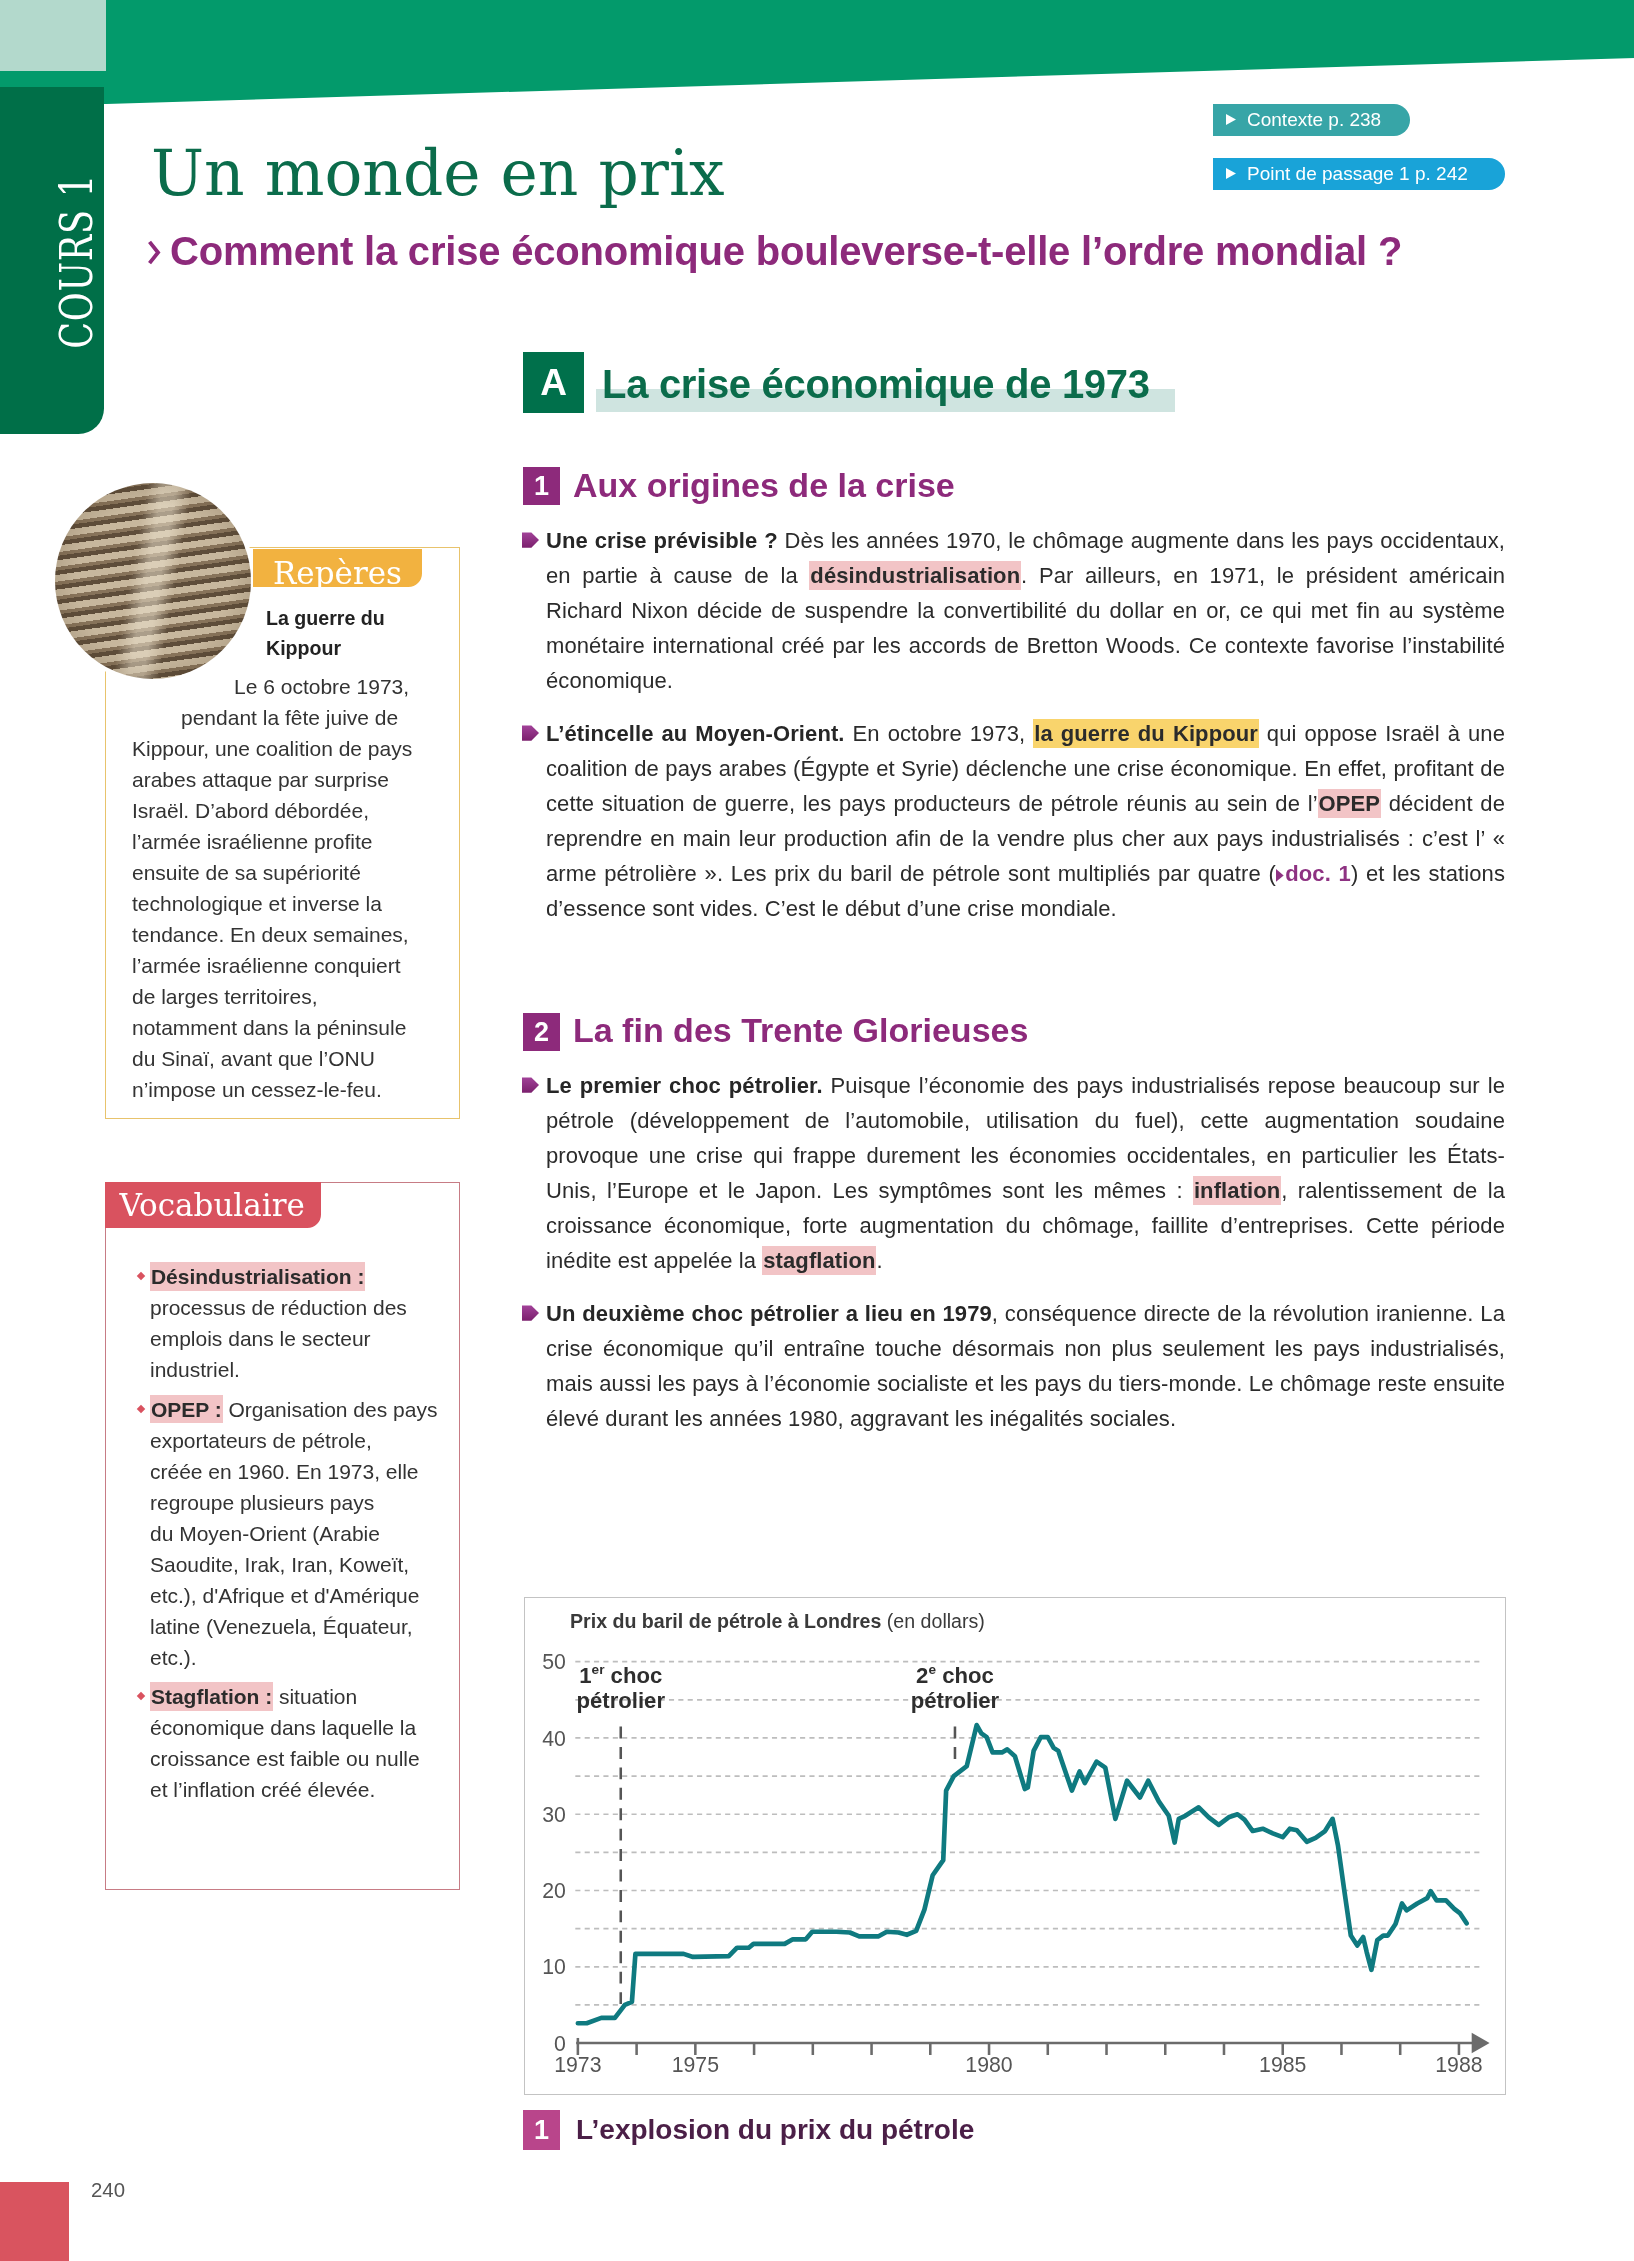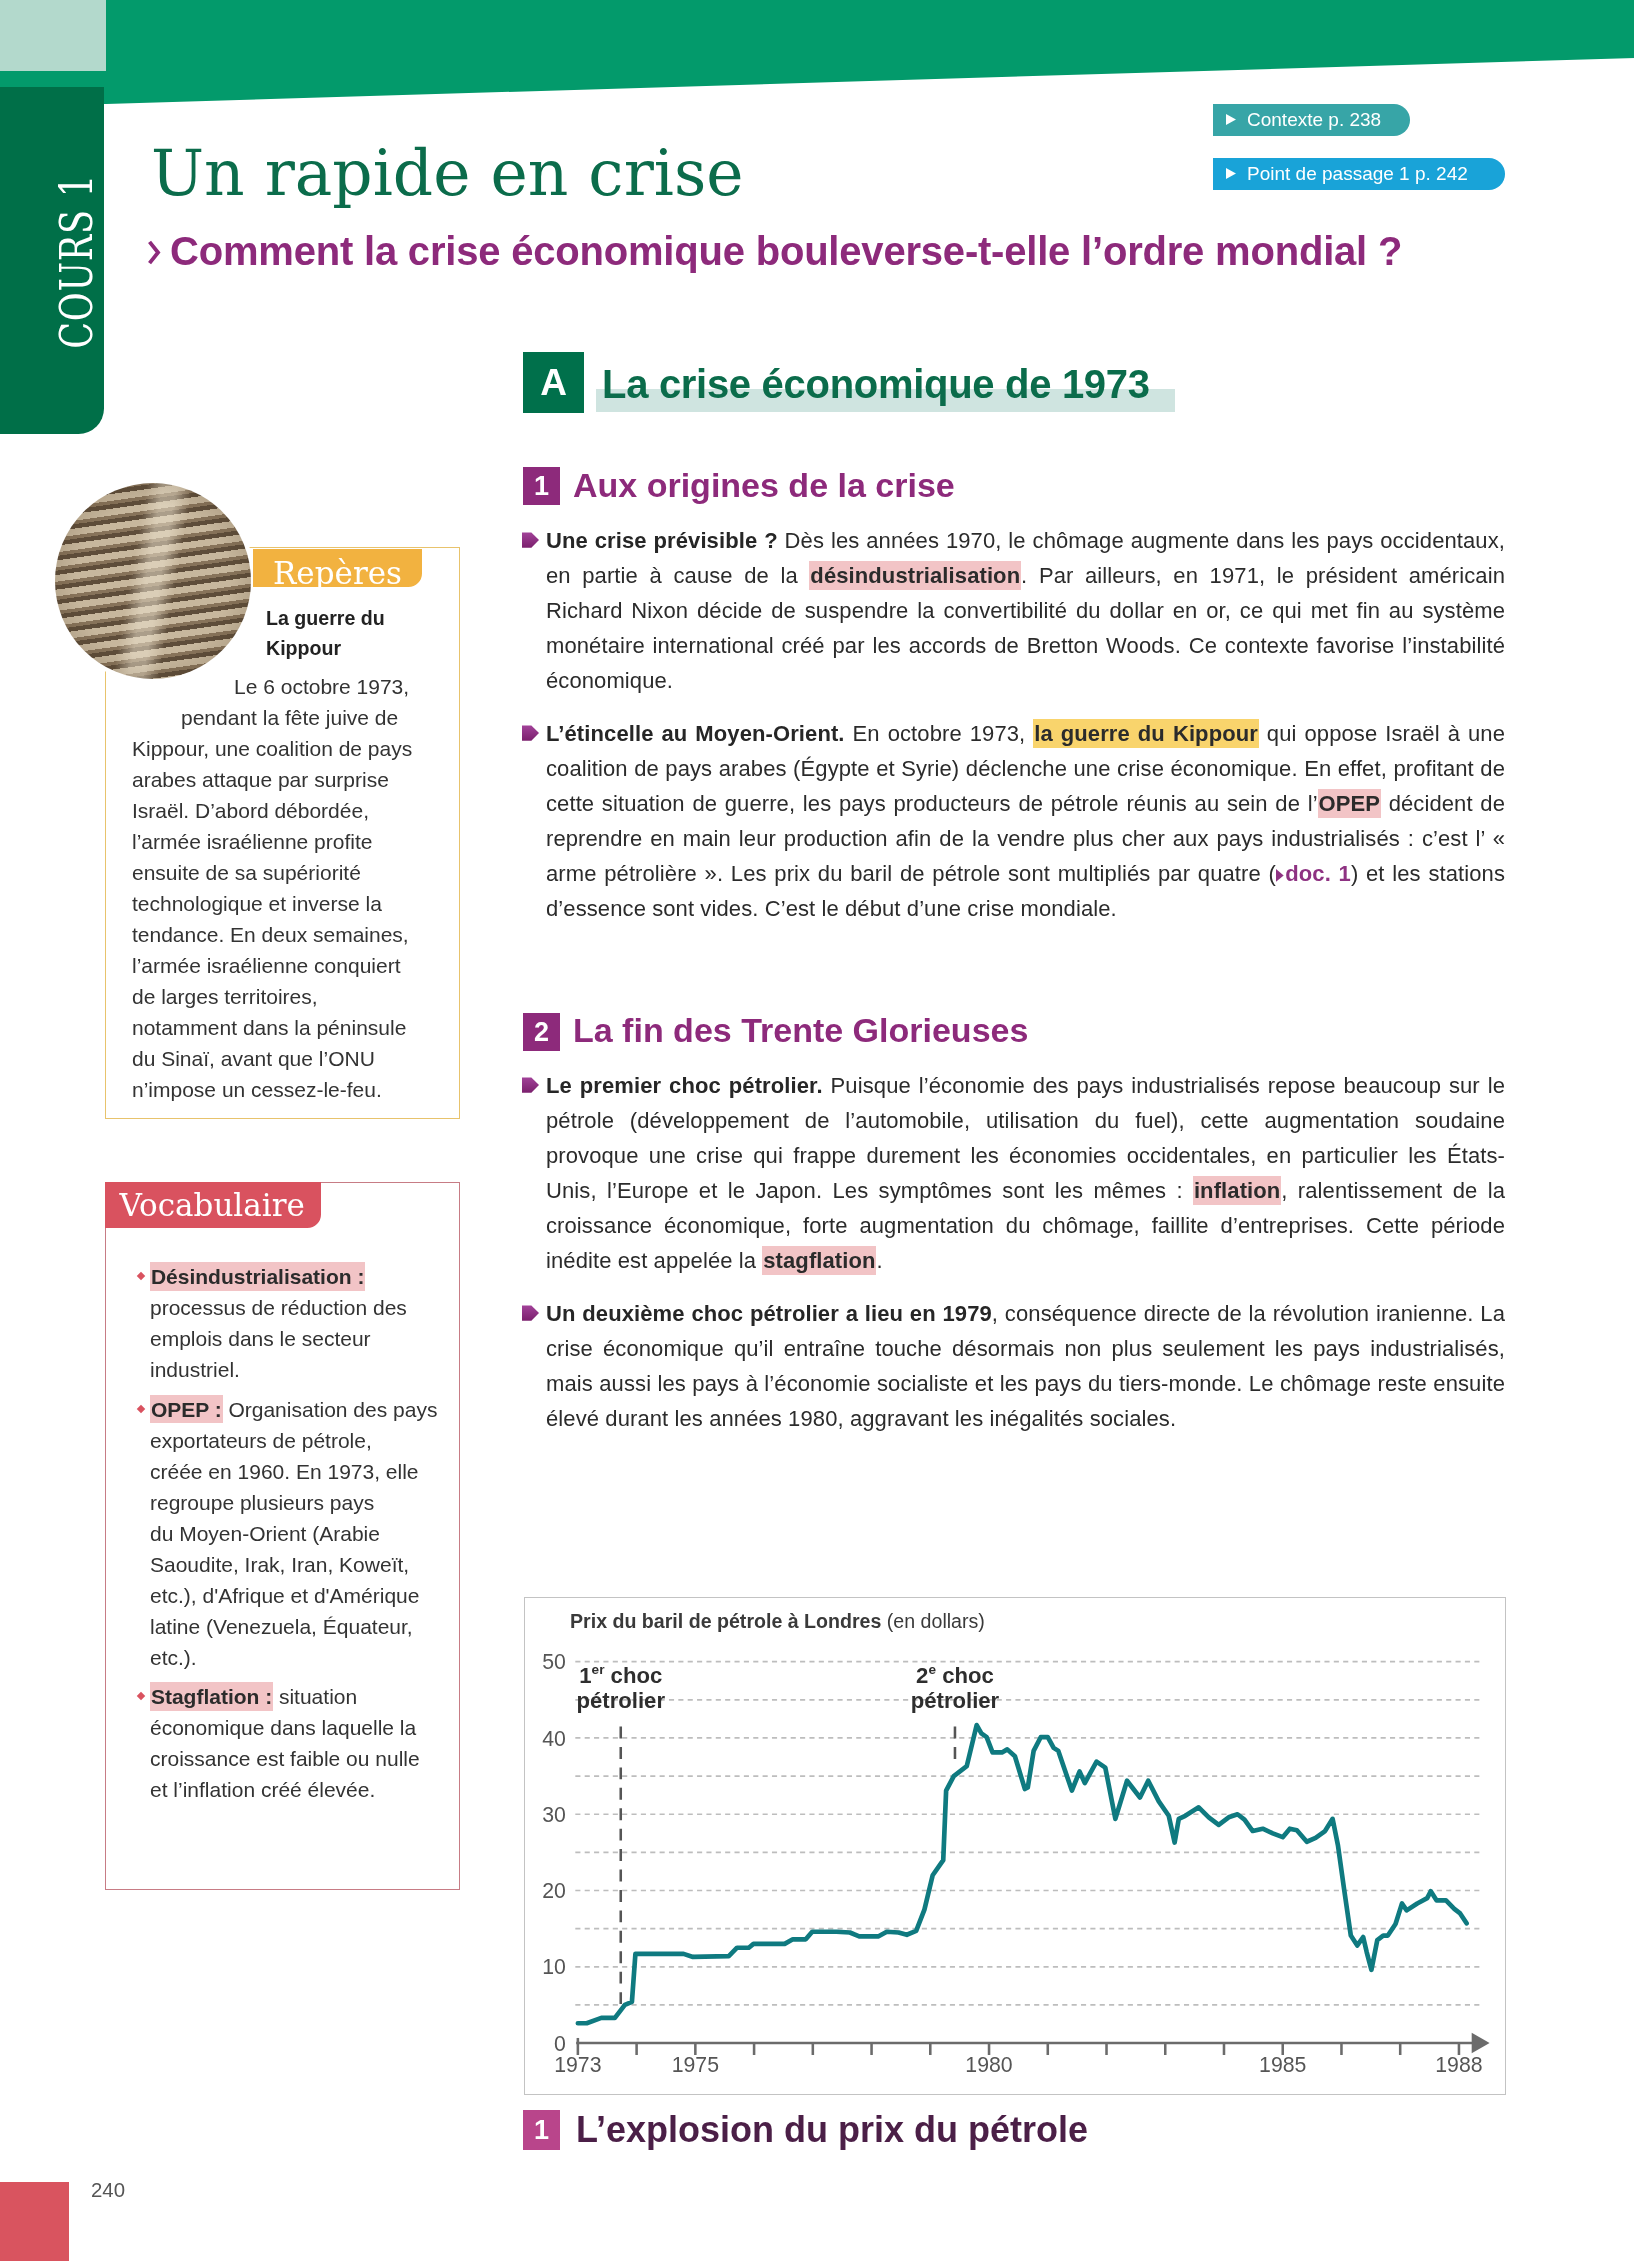--- a/index.html
+++ b/index.html
@@ -92,33 +92,33 @@
   #chart-svg .axis { stroke:#6b6b6b; stroke-width:3; }
   #chart-svg .axis-arrow { fill:#6b6b6b; }
   #chart-svg .tick { stroke:#6b6b6b; stroke-width:3; }
   #chart-svg .shock { stroke:#555555; stroke-width:3; stroke-dasharray:14 10; }
   #chart-svg .anno { font-family:"Liberation Sans", sans-serif; font-size:26px; font-weight:bold; fill:#2e2e2e; }
   #chart-svg .series { fill:none; stroke-width:5.5; stroke-linejoin:round; stroke-linecap:round; }
 
   
   #doc-box { left:523px; top:2110px; width:37px; height:40px; background:#b9458b; color:#fff; font-weight:bold;
              font-size:27px; line-height:40px; text-align:center; }
-  #doc-caption { left:576px; top:2110px; font-size:36px; line-height:40px; font-weight:bold; color:#4b1f47; white-space:nowrap; }
+  #doc-caption { left:576px; top:2110px; font-size:28px; line-height:40px; font-weight:bold; color:#4b1f47; white-space:nowrap; }
   #footer-mark { left:0; top:2182px; width:69px; height:79px; background:#d9545f; }
   #page-number { left:91px; top:2178px; font-size:20.4px; line-height:25.5px; color:#555555; }
 </style>
 </head>
 <body>
 
 <div id="band" class="abs"></div>
 <div id="corner" class="abs"></div>
 <div id="chapter-tab" class="abs"></div>
 <div id="chapter-label" class="abs">COURS 1</div>
 
-<div id="page-title" class="abs">Un rapide en crise</div>
+<div id="page-title" class="abs">Un monde en prix</div>
 <svg id="question-chevron" class="abs" viewBox="0 0 16 29">
   <polyline points="3,2 13,14.5 3,27" fill="none" stroke="#8d2a7b" stroke-width="4.5" stroke-linejoin="miter"></polyline>
 </svg>
 <div id="question" class="abs">Comment la crise économique bouleverse-t-elle l’ordre mondial ?</div>
 
 <div id="pill-contexte" class="abs pill">
   <svg class="pill-icon" viewBox="0 0 12 13">
       <polygon points="0,0 12,6.5 0,13" fill="#ffffff"></polygon>
     </svg>
   <b>Contexte</b><span> p. 238</span>

